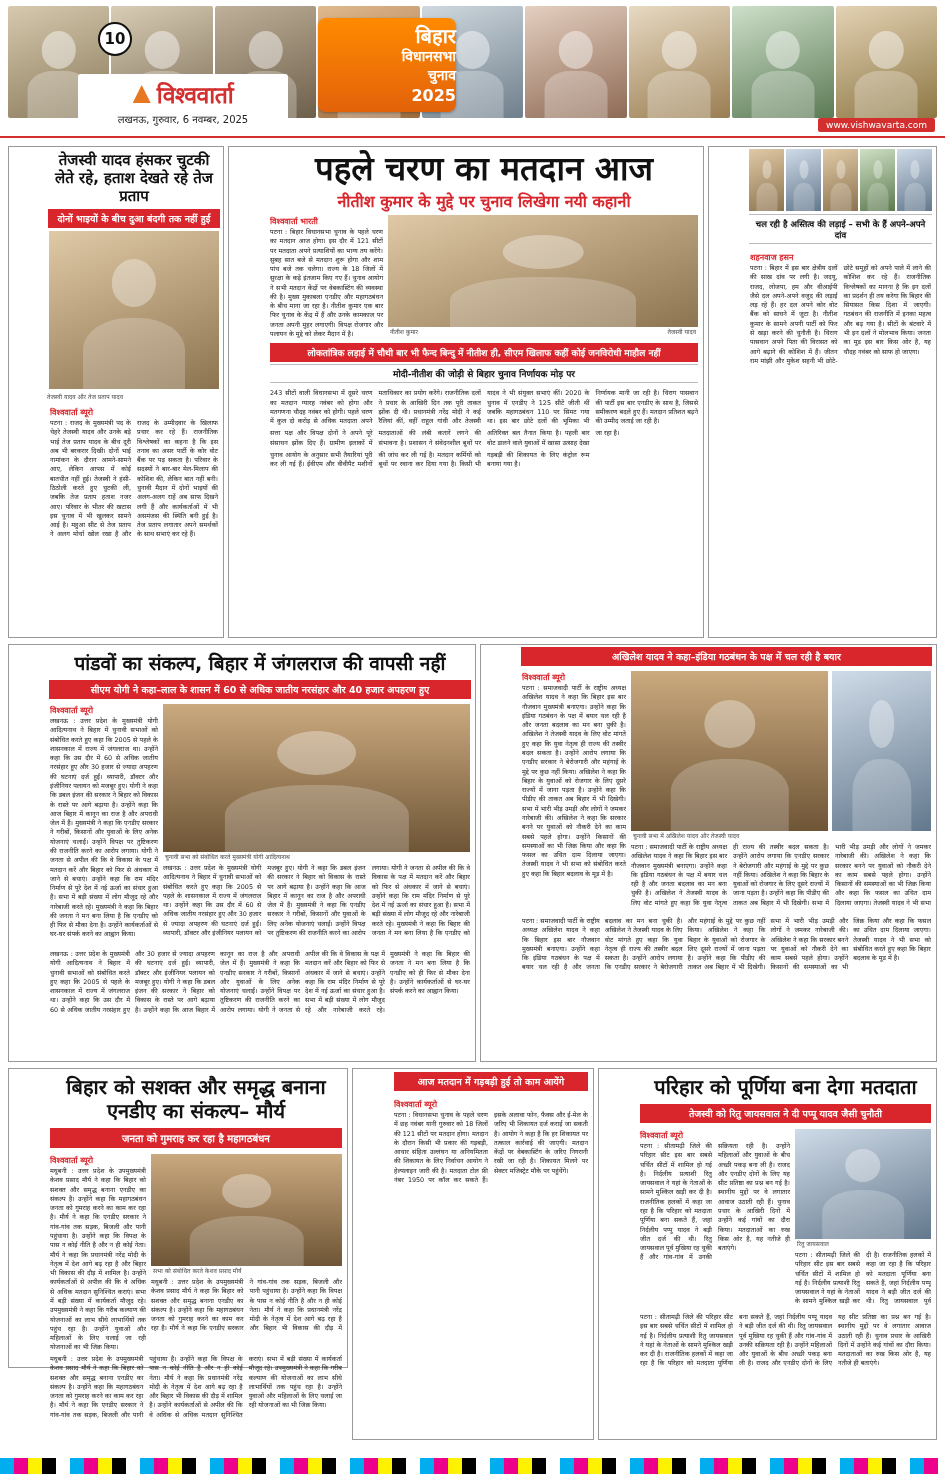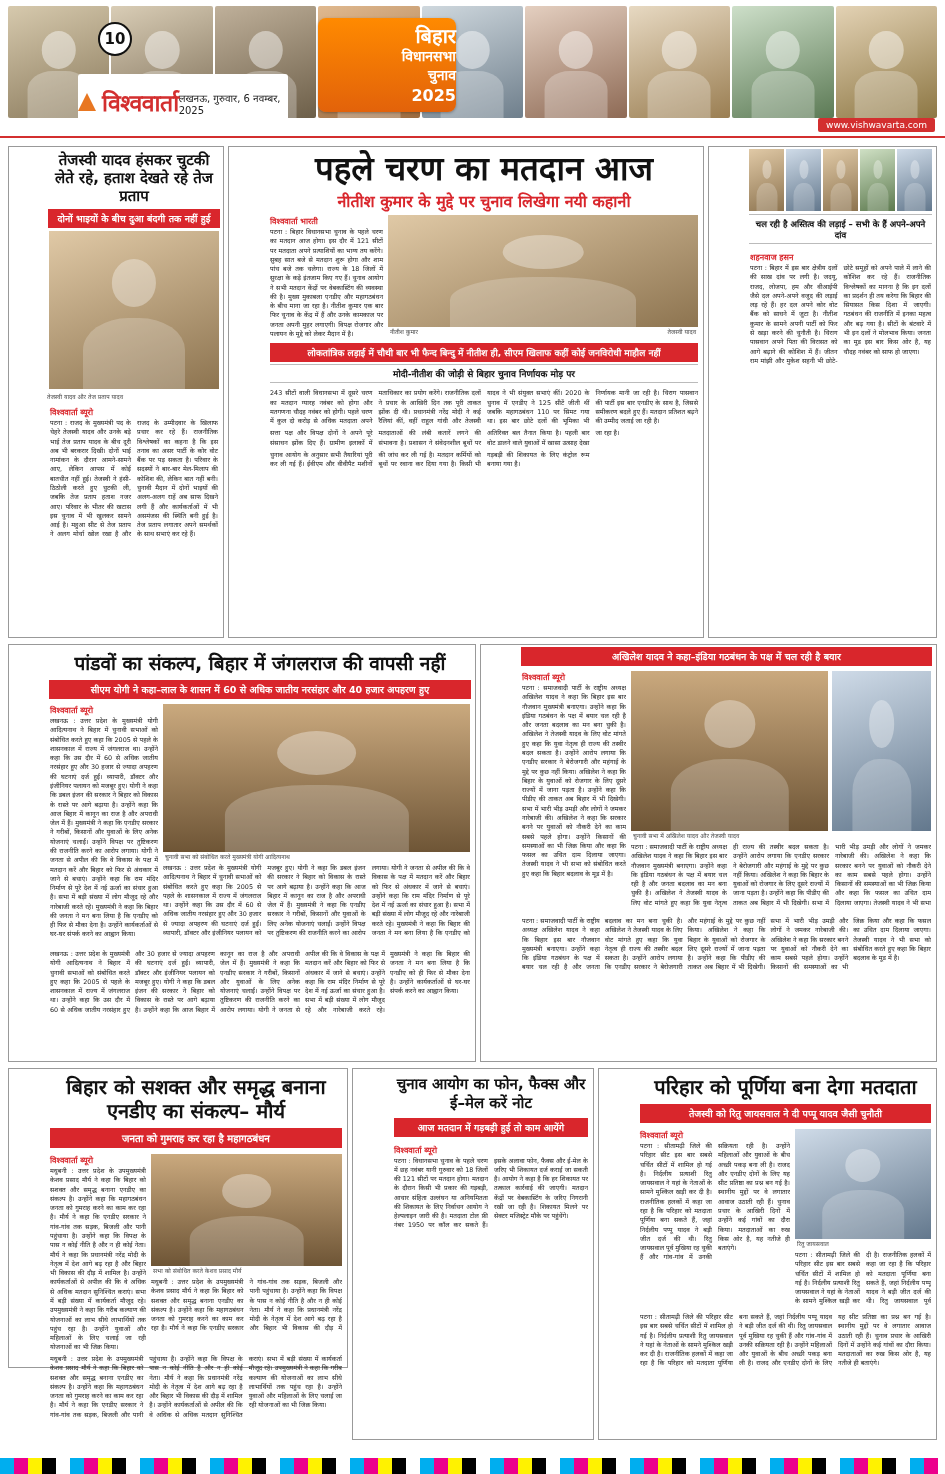--- a/index.html
+++ b/index.html
@@ -16,21 +16,21 @@
   .mh-ph.p2{background:linear-gradient(160deg,#d9cdb6,#7e6f58);}
   .mh-ph.p3{background:linear-gradient(160deg,#bfb09a,#6d5f49);}
   .mh-ph.p4{background:linear-gradient(160deg,#e0b98f,#9c6b3f);}
   .mh-ph.p5{background:linear-gradient(160deg,#cfd8de,#6f7f8c);}
   .mh-ph.p6{background:linear-gradient(160deg,#e4cfc0,#8e6a55);}
   .mh-ph.p7{background:linear-gradient(160deg,#e7d9c2,#9a7e52);}
   .mh-ph.p8{background:linear-gradient(160deg,#cddfc9,#5c7a55);}
   .mh-ph.p9{background:linear-gradient(160deg,#e3d2b4,#8d7744);}
 
   .page-num{position:absolute;left:98px;top:22px;width:30px;height:30px;border-radius:50%;background:#fff;border:2px solid #111;display:flex;align-items:center;justify-content:center;font-weight:bold;font-size:15px;z-index:6;}
-  .logo-box{position:absolute;left:78px;top:74px;width:210px;height:56px;background:#fff;z-index:5;display:flex;flex-direction:row;align-items:center;justify-content:center;border-radius:3px;}
+  .logo-box{position:absolute;left:78px;top:74px;width:210px;height:56px;background:#fff;z-index:5;display:flex;flex-direction:column;align-items:center;justify-content:center;border-radius:3px;}
   .logo-row{display:flex;align-items:center;gap:6px;}
   .logo-mark{width:18px;height:18px;background:#e87722;clip-path:polygon(50% 0,100% 100%,0 100%);}
   .logo-text{font-size:23px;font-weight:bold;color:#d32f2f;letter-spacing:-0.5px;}
   .logo-sub{font-size:10px;color:#222;margin-top:2px;}
 
   .banner-box{position:absolute;left:318px;top:18px;width:138px;height:86px;background:linear-gradient(180deg,#ff8a00,#e2620a);border-radius:8px;color:#fff;text-align:right;padding-top:8px;z-index:5;box-shadow:0 1px 3px rgba(0,0,0,.3);}
   .banner-box .b1{font-size:20px;font-weight:bold;line-height:1;}
   .banner-box .b2{font-size:14px;font-weight:bold;line-height:1.2;margin-top:2px;padding-left:12px;}
   .banner-box .b3{font-size:16px;font-weight:bold;margin-top:2px;}
   .site-url{position:absolute;right:10px;bottom:4px;background:#d32f2f;color:#fff;font-size:9px;padding:2px 8px;border-radius:2px;z-index:5;}
@@ -201,21 +201,20 @@
         <div class="cap">सभा को संबोधित करते केशव प्रसाद मौर्य</div>
         <div class="body-text cols2" style="margin-top:2px;max-height:62px;overflow:hidden;">मधुबनी : उत्तर प्रदेश के उपमुख्यमंत्री केशव प्रसाद मौर्य ने कहा कि बिहार को सशक्त और समृद्ध बनाना एनडीए का संकल्प है। उन्होंने कहा कि महागठबंधन जनता को गुमराह करने का काम कर रहा है। मौर्य ने कहा कि एनडीए सरकार ने गांव-गांव तक सड़क, बिजली और पानी पहुंचाया है। उन्होंने कहा कि विपक्ष के पास न कोई नीति है और न ही कोई नेता। मौर्य ने कहा कि प्रधानमंत्री नरेंद्र मोदी के नेतृत्व में देश आगे बढ़ रहा है और बिहार भी विकास की दौड़ में शामिल है। उन्होंने कार्यकर्ताओं से अपील की कि वे अधिक से अधिक मतदान सुनिश्चित कराएं। सभा में बड़ी संख्या में कार्यकर्ता मौजूद रहे। उपमुख्यमंत्री ने कहा कि गरीब कल्याण की योजनाओं का लाभ सीधे लाभार्थियों तक पहुंच रहा है। उन्होंने युवाओं और महिलाओं के लिए चलाई जा रही योजनाओं का भी जिक्र किया।</div>
       </div>
     </div>
     <div class="pad">
       <div class="body-text cols3" style="max-height:110px;overflow:hidden;">मधुबनी : उत्तर प्रदेश के उपमुख्यमंत्री केशव प्रसाद मौर्य ने कहा कि बिहार को सशक्त और समृद्ध बनाना एनडीए का संकल्प है। उन्होंने कहा कि महागठबंधन जनता को गुमराह करने का काम कर रहा है। मौर्य ने कहा कि एनडीए सरकार ने गांव-गांव तक सड़क, बिजली और पानी पहुंचाया है। उन्होंने कहा कि विपक्ष के पास न कोई नीति है और न ही कोई नेता। मौर्य ने कहा कि प्रधानमंत्री नरेंद्र मोदी के नेतृत्व में देश आगे बढ़ रहा है और बिहार भी विकास की दौड़ में शामिल है। उन्होंने कार्यकर्ताओं से अपील की कि वे अधिक से अधिक मतदान सुनिश्चित कराएं। सभा में बड़ी संख्या में कार्यकर्ता मौजूद रहे। उपमुख्यमंत्री ने कहा कि गरीब कल्याण की योजनाओं का लाभ सीधे लाभार्थियों तक पहुंच रहा है। उन्होंने युवाओं और महिलाओं के लिए चलाई जा रही योजनाओं का भी जिक्र किया।</div>
     </div>
   </div>
 
   <div class="blk" style="left:352px;top:1068px;width:242px;height:372px;">
-    <div class="hl-plain" style="font-size:15px;line-height:1.25;padding:6px 5px 2px;">चुनाव आयोग का फोन, फैक्स और ई–मेल करें नोट</div>
     <div class="hl-red" style="font-size:9.5px;margin:3px 5px;padding:3px;">आज मतदान में गड़बड़ी हुई तो काम आयेंगे</div>
     <div class="pad">
       <div class="byline">विश्ववार्ता ब्यूरो</div>
       <div class="body-text cols2" style="margin-top:2px;max-height:236px;overflow:hidden;">पटना : विधानसभा चुनाव के पहले चरण में छह नवंबर यानी गुरुवार को 18 जिलों की 121 सीटों पर मतदान होगा। मतदान के दौरान किसी भी प्रकार की गड़बड़ी, आचार संहिता उल्लंघन या अनियमितता की शिकायत के लिए निर्वाचन आयोग ने हेल्पलाइन जारी की है। मतदाता टोल फ्री नंबर 1950 पर कॉल कर सकते हैं। इसके अलावा फोन, फैक्स और ई-मेल के जरिए भी शिकायत दर्ज कराई जा सकती है। आयोग ने कहा है कि हर शिकायत पर तत्काल कार्रवाई की जाएगी। मतदान केंद्रों पर वेबकास्टिंग के जरिए निगरानी रखी जा रही है। शिकायत मिलने पर सेक्टर मजिस्ट्रेट मौके पर पहुंचेंगे।</div>
     </div>
   </div>
 
   <div class="blk" style="left:598px;top:1068px;width:339px;height:372px;">
     <div class="hl-plain" style="font-size:20px;line-height:1.2;padding:6px 5px 2px;">परिहार को पूर्णिया बना देगा मतदाता</div>
     <div class="hl-red" style="font-size:9.5px;margin:3px 5px;padding:3px;">तेजस्वी को रितु जायसवाल ने दी पप्पू यादव जैसी चुनौती</div>

